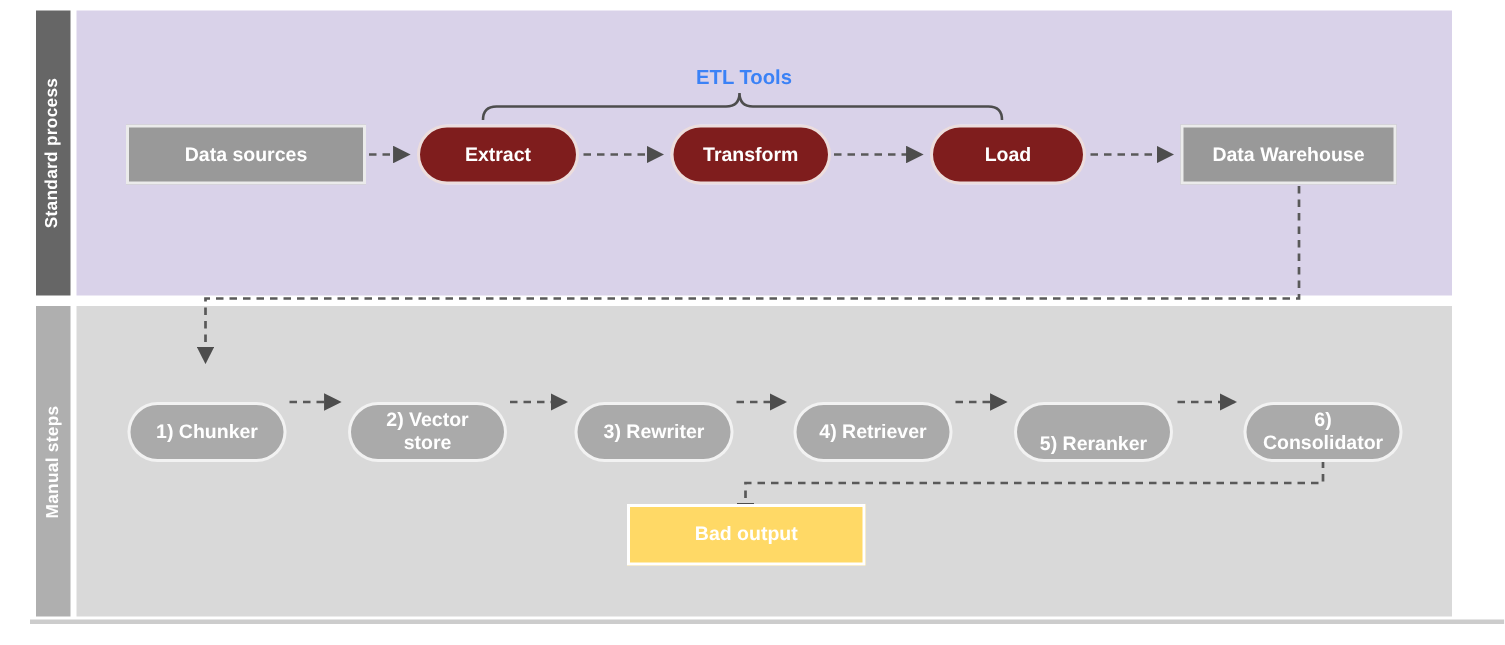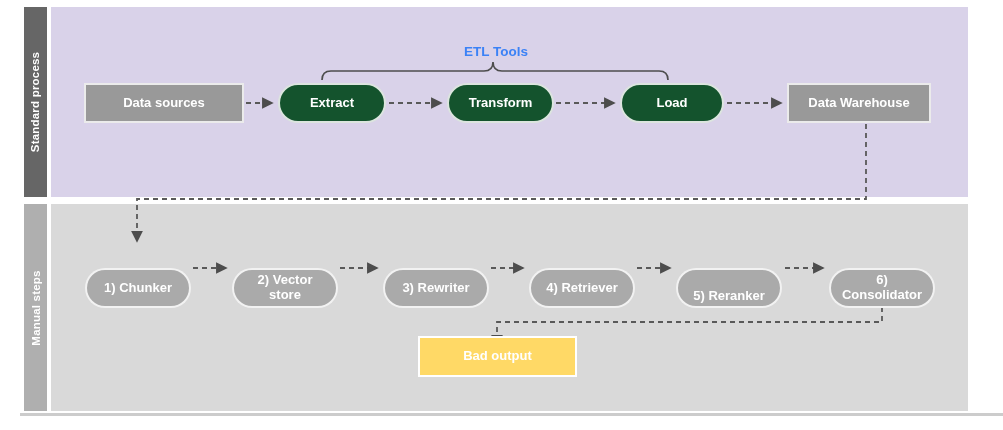--- a/index.html
+++ b/index.html
@@ -26,21 +26,21 @@
   .node {
     position:absolute; box-sizing:border-box;
     display:flex; align-items:center; justify-content:center; text-align:center;
     color:#ffffff; font-weight:bold; font-size:13px; line-height:1.15;
     padding:2px 13px;
   }
   .rect { border:2px solid rgba(255,255,255,0.8); }
   .pill { border-radius:21px; border:2px solid rgba(255,255,255,0.85); }
 
   .node.gray-box   { background:#999999; }
-  .node.etl-pill   { background:#14532d; }
+  .node.etl-pill   { background:#7f1d1d; }
   .node.step-pill  { background:#AAAAAA;margin-top:20px; }
   .node.yellow-box { background:#FFD966; border:2px solid #ffffff; }
 
   
   #n-data-sources   { left:66px;  top:83px;  width:160px; height:40px;margin-left:18px; }
   #n-extract        { left:278px; top:83px;  width:108px; height:40px; }
   #n-transform      { left:447px; top:83px;  width:107px; height:40px; }
   #n-load           { left:620px; top:83px;  width:104px; height:40px; }
   #n-data-warehouse { left:787px; top:83px;  width:144px; height:40px; }
 

